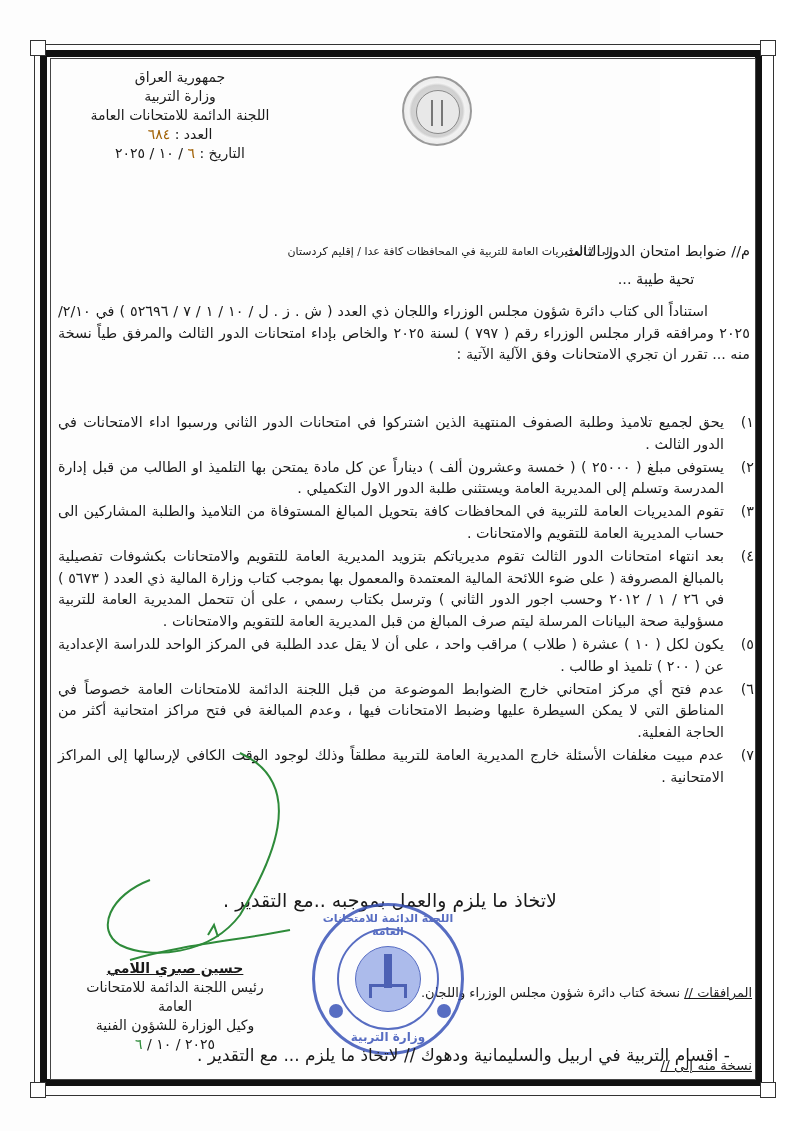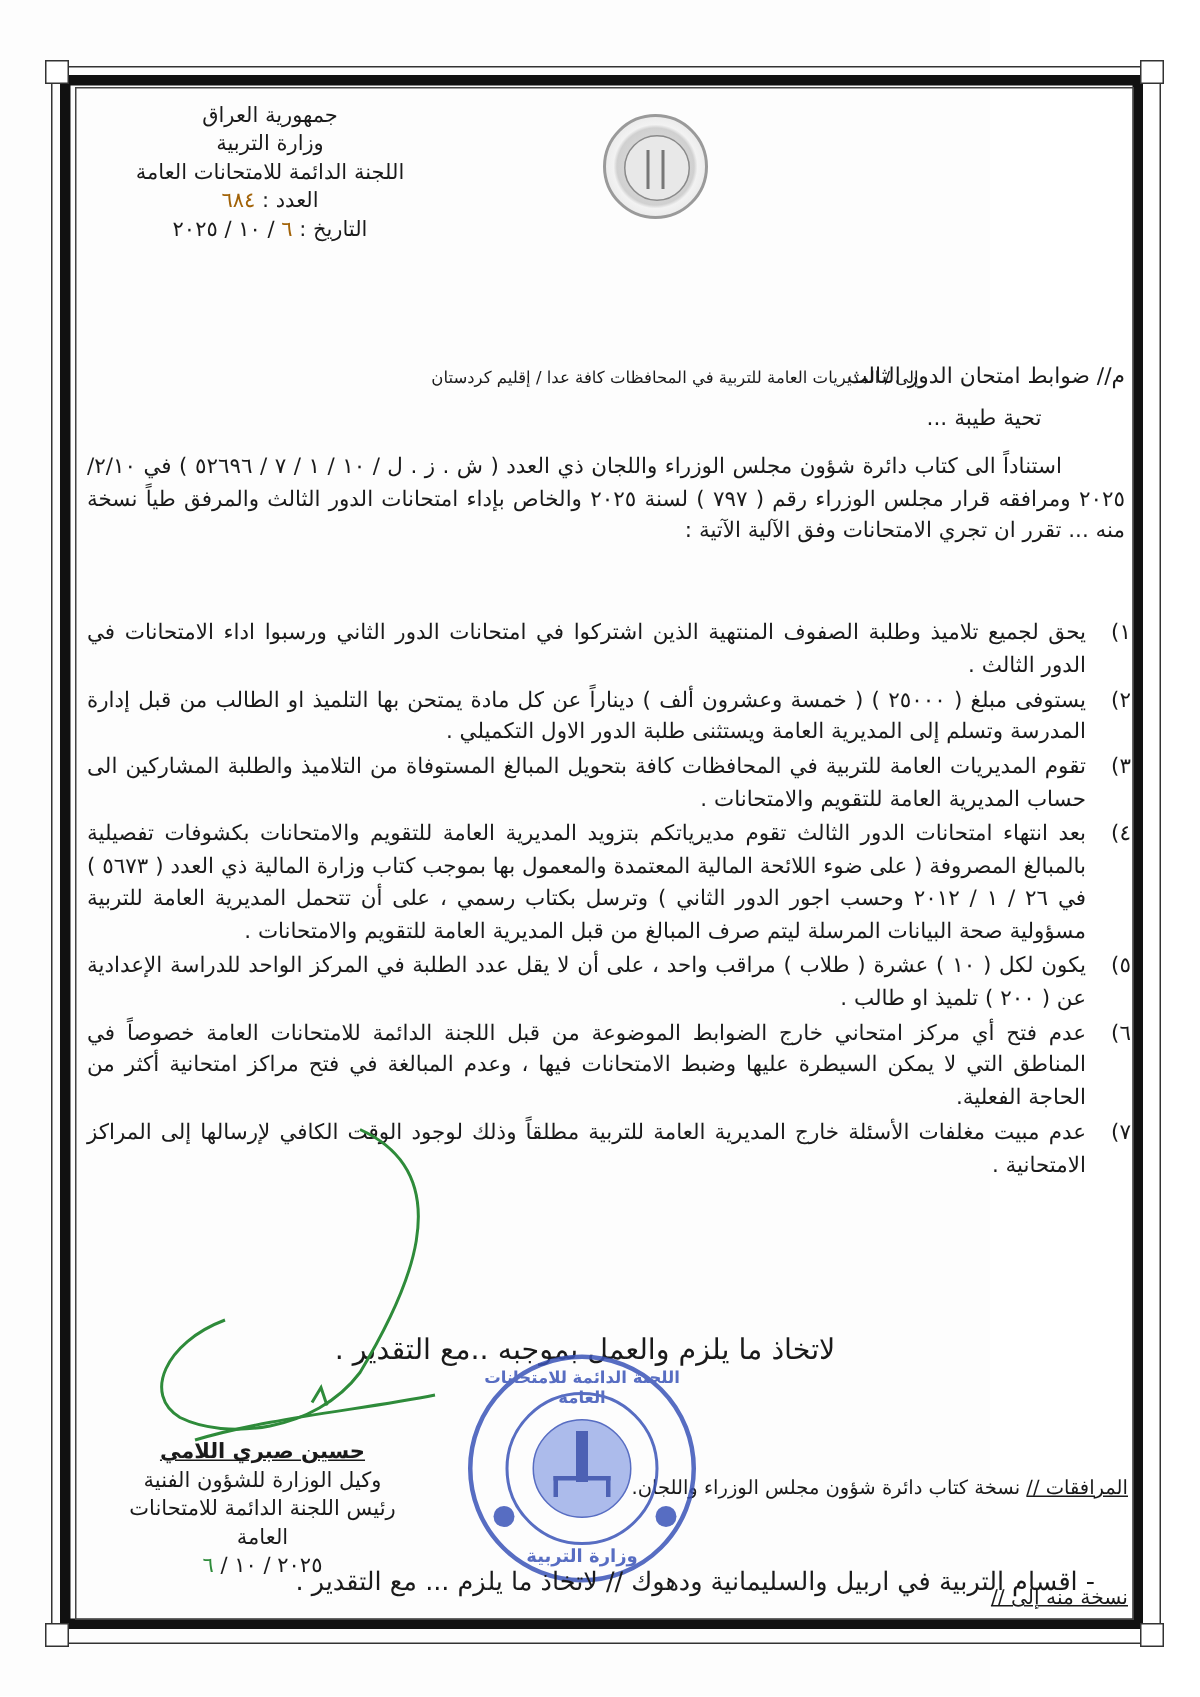--- a/index.html
+++ b/index.html
@@ -135,22 +135,22 @@
   </ol>
 
   <div class="abs closing">لاتخاذ ما يلزم والعمل بموجبه ..مع التقدير .</div>
 
   <div class="abs attachments">
     <span class="label">المرافقات //</span><span> نسخة كتاب دائرة شؤون مجلس الوزراء واللجان.</span>
   </div>
 
   <div class="abs signature">
     <div class="name">حسين صبري اللامي</div>
+    <div>رئيس اللجنة الدائمة للامتحانات العامة</div>
     <div>وكيل الوزارة للشؤون الفنية</div>
-    <div>رئيس اللجنة الدائمة للامتحانات العامة</div>
     <div>
       <span>٢٠٢٥ / ١٠ /</span>
       <span class="handwritten-green">٦</span>
     </div>
   </div>
 
   <svg class="sig" viewBox="0 0 260 240">
     <path d="M150 8 C 220 40, 180 120, 150 170 C 120 210, 60 215, 30 200 C 5 185, 20 150, 60 135" fill="none" stroke="#2e8b3a" stroke-width="2"></path>
     <path d="M40 215 C 90 200, 150 195, 200 185" fill="none" stroke="#2e8b3a" stroke-width="2"></path>
     <path d="M118 190 l6 -10 l4 12" fill="none" stroke="#2e8b3a" stroke-width="2"></path>

